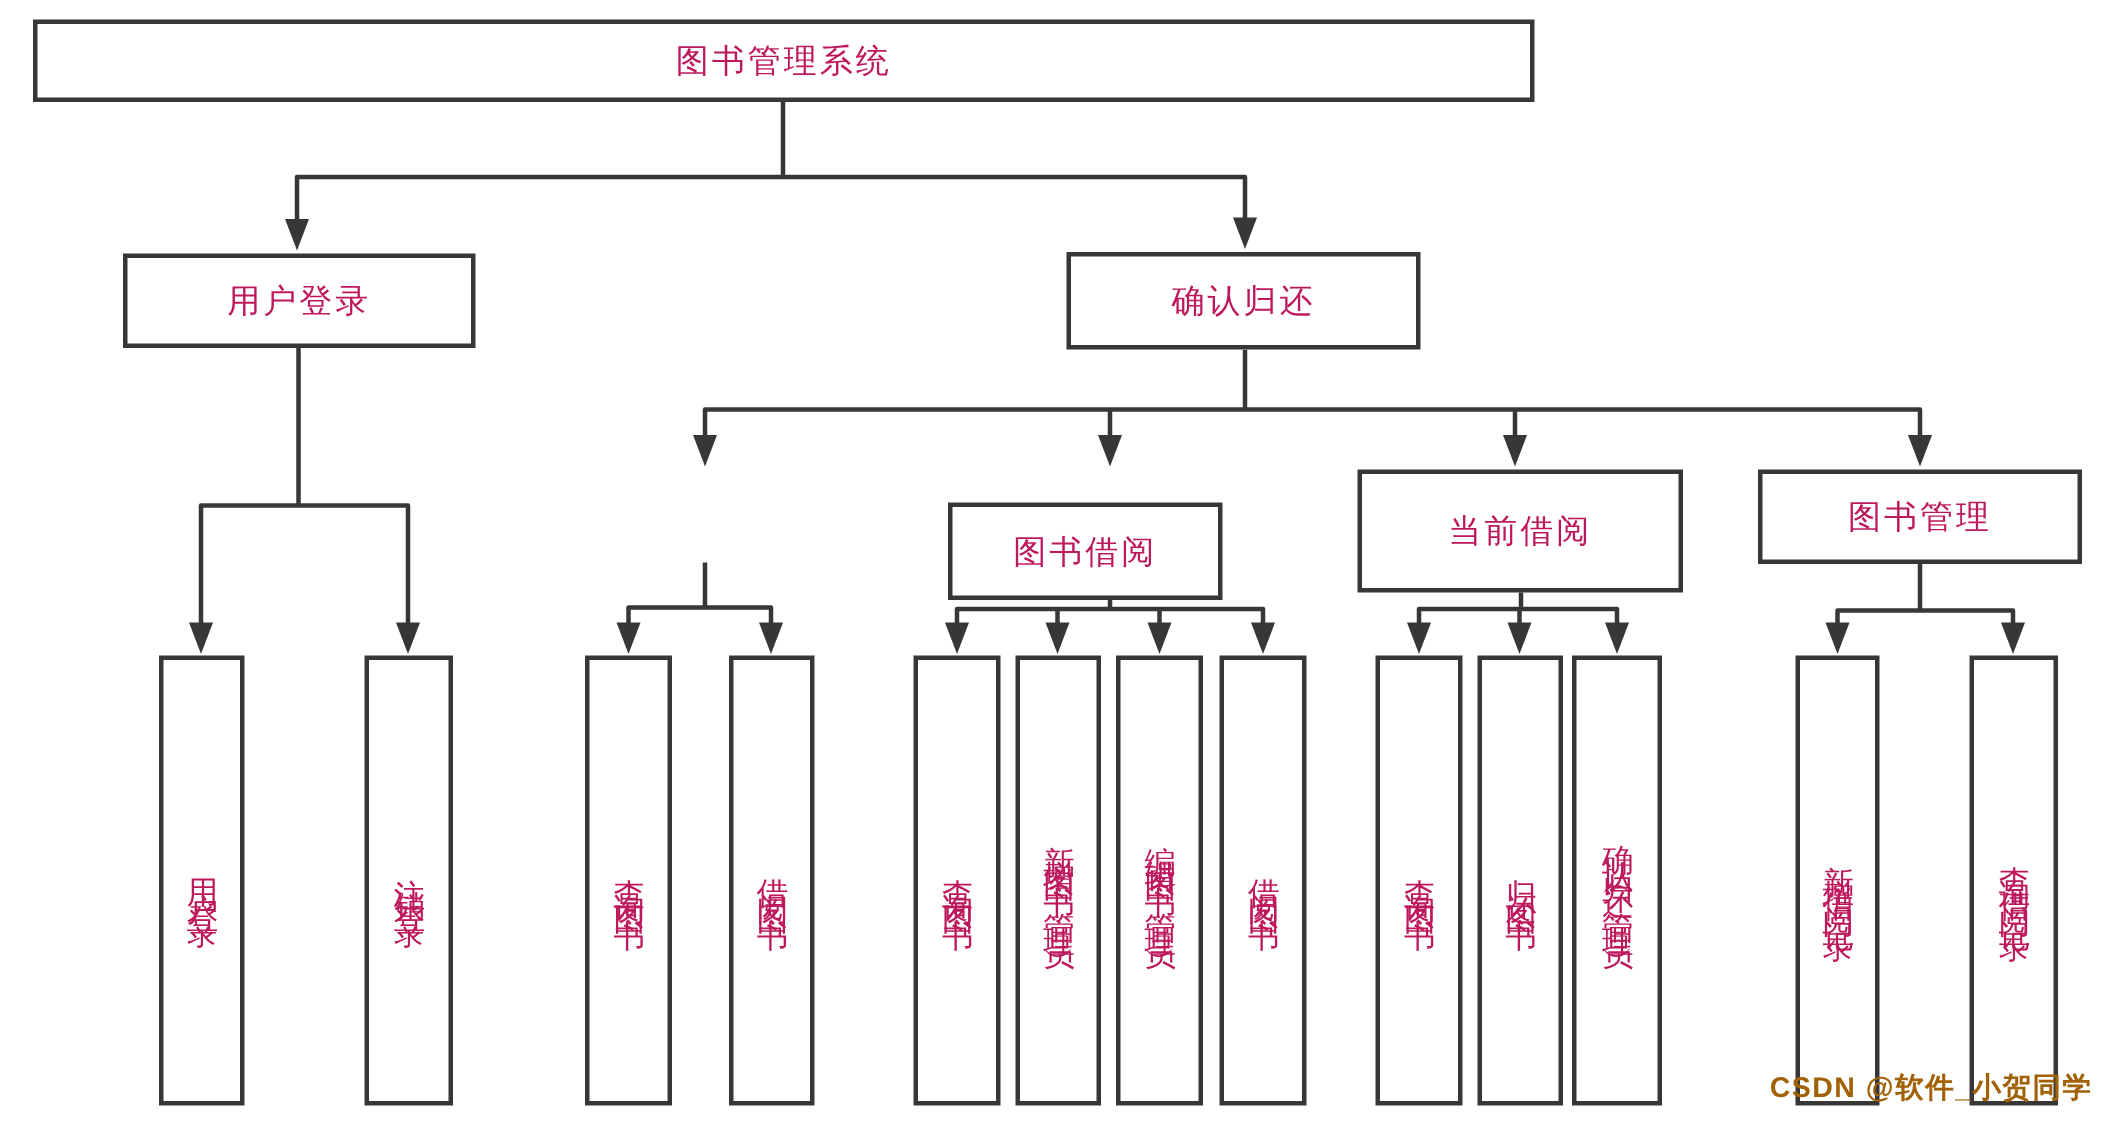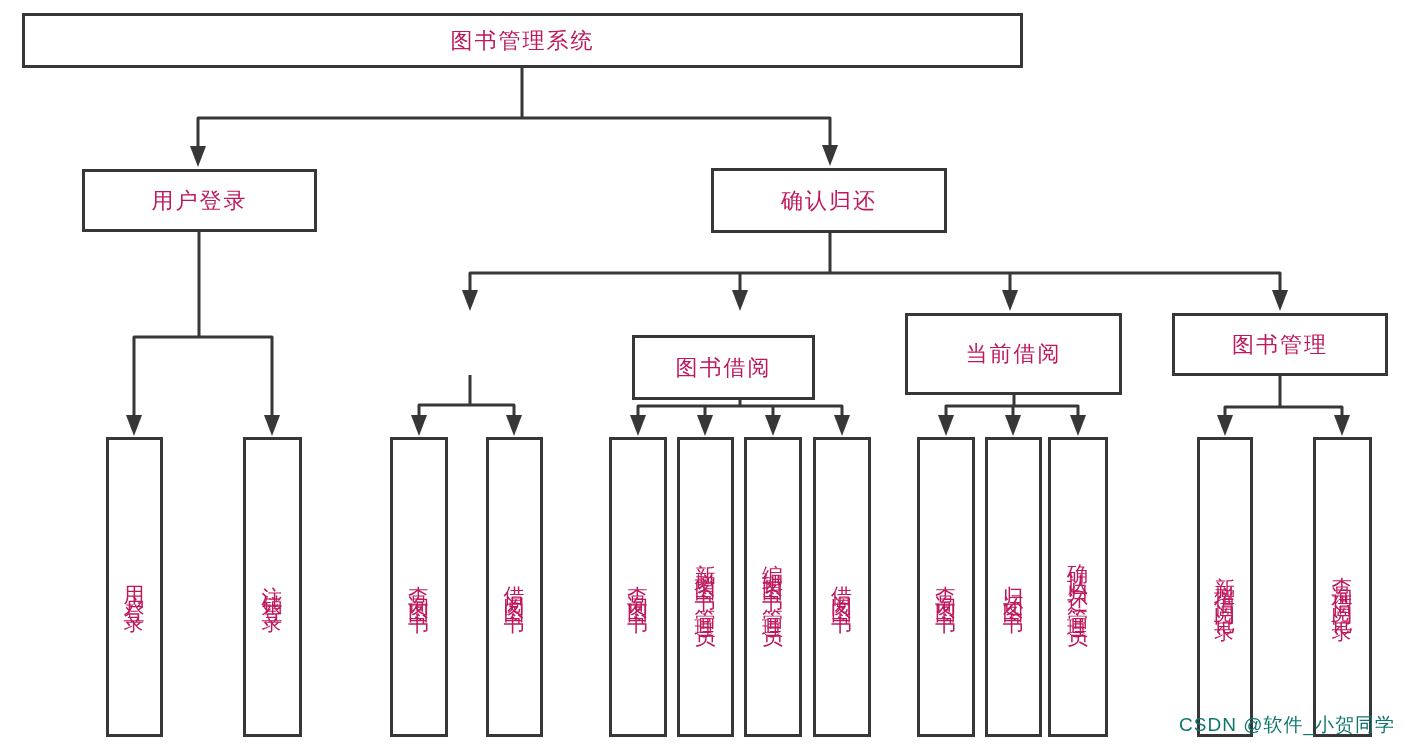--- a/index.html
+++ b/index.html
@@ -45,22 +45,23 @@
     line-height: 1;
   }
   .watermark {
     position: absolute;
     left: 1030px;
     top: 712px;
     width: 365px;
     text-align: right;
     font-size: 19px;
     letter-spacing: 1px;
-    color: #0f766e;
+    color: #a16207;
     white-space: nowrap;
+    font-weight: bold;
   }
 </style>
 </head>
 <body>
 
 <div class="stage">
 
   <svg class="wires" viewBox="0 0 1405 747" xmlns="http://www.w3.org/2000/svg">
     <g fill="none" stroke="#373737" stroke-width="3" stroke-linejoin="round">
       <path d="M522,68 V118 M198,147 V118 H830 V146"></path>

